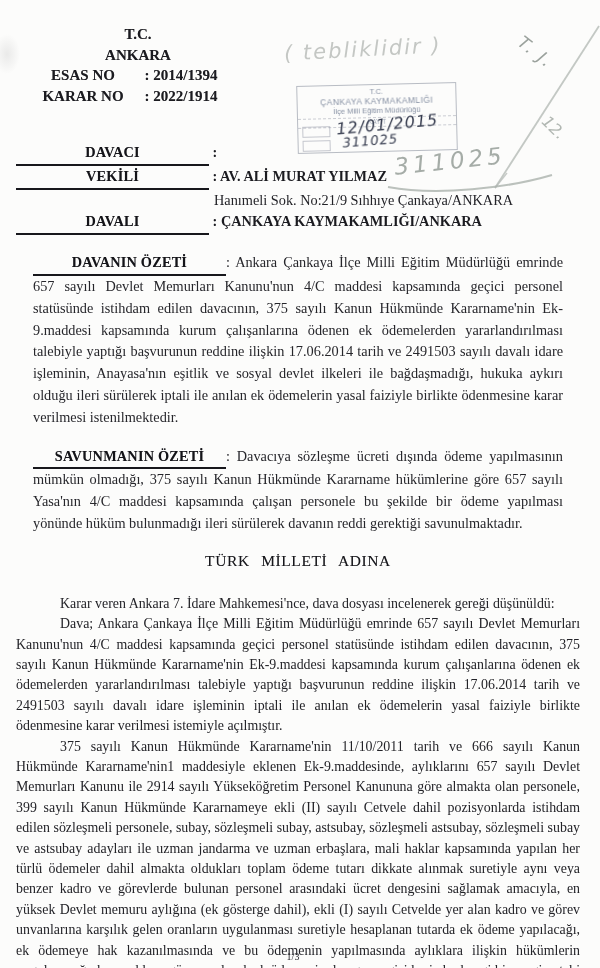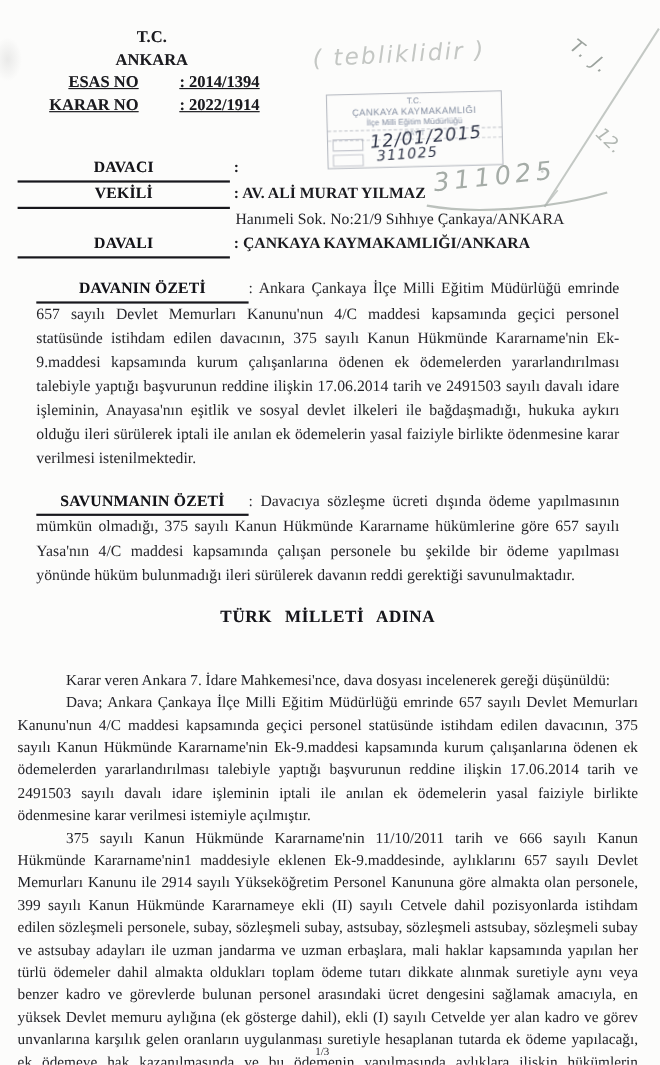--- a/index.html
+++ b/index.html
@@ -17,47 +17,47 @@
     box-sizing:border-box;
   }
   
   .court-header{
     width:196px; margin-left:24px;
     text-align:center; font-weight:bold;
     font-size:15px; line-height:20.5px;
     color:#1b1b20;
     text-shadow:0 0 .4px rgba(0,0,0,.35);
   }
-  .num-row{display:flex; text-align:right; line-height:20.5px;text-decoration:underline;}
+  .num-row{display:flex; text-align:center; line-height:20.5px;}
   .num-row .nlabel{width:86px;}
   .num-row .nvalue{flex:1;}
   
   .parties{margin-top:36px; font-size:14.3px; line-height:21.8px;}
   .plabel{
     display:inline-block; width:193px;
     font-weight:bold; letter-spacing:.2px;
     border-bottom:2px solid #17171c;
     color:#141419;
     text-shadow:0 0 .4px rgba(0,0,0,.3);
     text-align:center;
   }
   .pvalue{font-weight:bold; color:#1b1b20;}
   .paddress{margin-left:198px;}
   .summary{margin:17px; text-align:justify;}
   .summary .stext{color:#26262b;}
   
   .heading{
     margin:16px 0 0; text-align:center;
-    font-weight:bold; font-size:15.5px;
+    font-weight:normal; font-size:15.5px;
     letter-spacing:.6px; word-spacing:7px;
     color:#17171c; text-shadow:0 0 .4px rgba(0,0,0,.35);
   }
   .ruling{font-size:13.9px; line-height:20.4px;}
   .ruling p{margin:0; text-indent:44px; text-align:justify;}
-  .ruling p.first{margin-top:40px;}
+  .ruling p.first{margin-top:24px;}
   
   .page-num{
     position:absolute; left:0; right:14px; bottom:6px;
     text-align:center; font-size:10px; color:#2a2a2f;
   }
   
   .stamp{
     position:absolute; left:297px; top:84px;
     width:160px; height:68px;
     border:1.5px solid rgba(128,134,150,.55);

